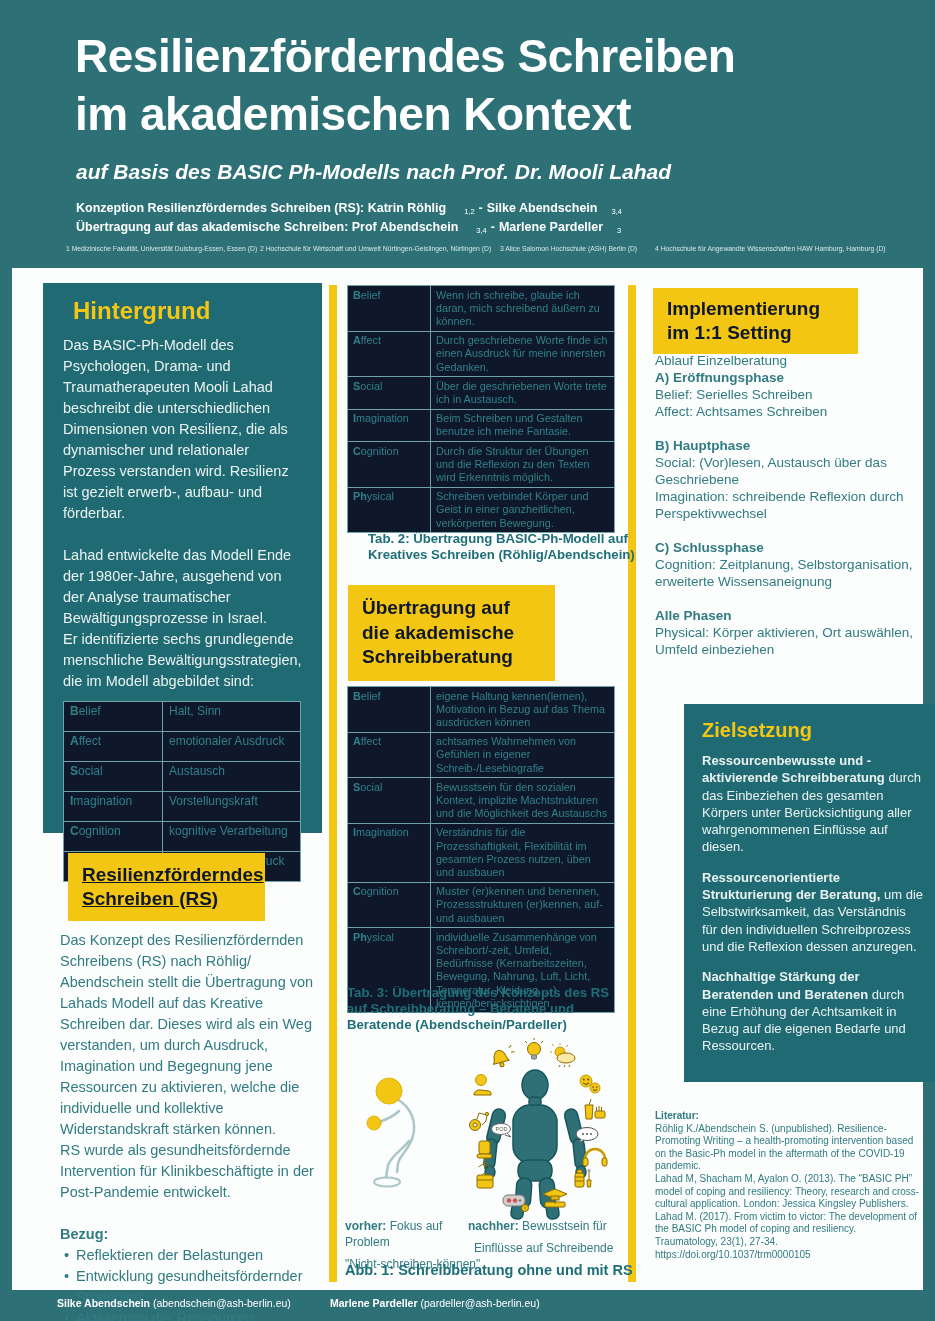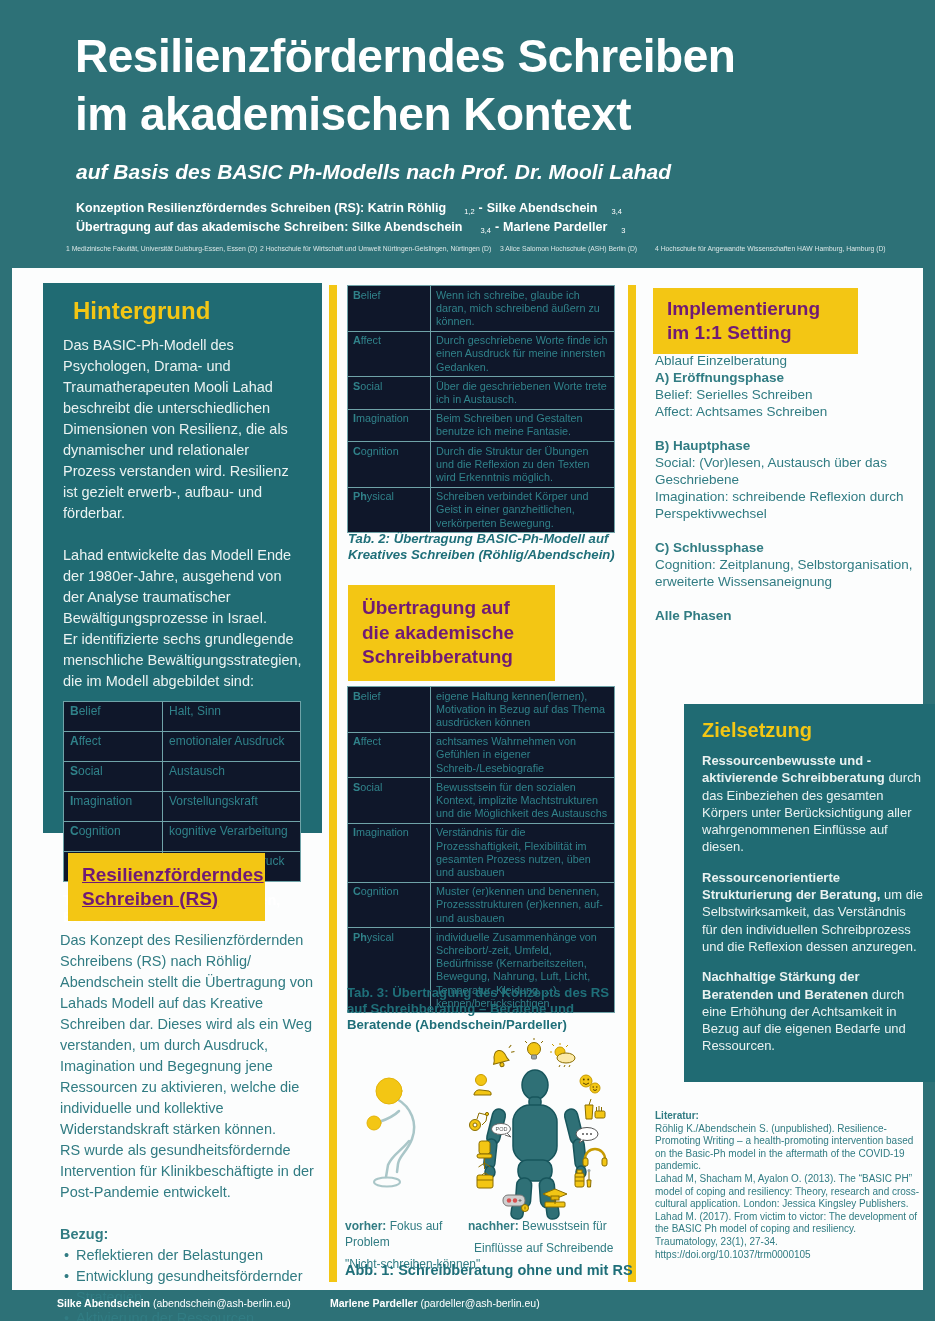--- a/index.html
+++ b/index.html
@@ -25,38 +25,38 @@
   .hg-box p{margin:0;font-size:14.5px;line-height:21px;}
   .hg-box p.gap{margin-top:21px;}
   table{border-collapse:collapse;background:#0f172a;}
   td{border:1px solid #6FA3A8;color:#30828A;vertical-align:top;text-align:left;}
   .t1{margin-top:9px;width:238px;}
   .t1 td{font-size:12px;padding:2px 6px;height:25px;}
   .t1 td.k{width:86px;}
   .tabcap{font-weight:bold;line-height:1.2;}
   .t1cap{color:#FFFFFF;font-size:14.5px;margin-top:10px;}
   
-  .ybox{background:#F3C614;color:#701a75;font-weight:bold;box-sizing:border-box;}
+  .ybox{background:#F3C614;color:#0f172a;font-weight:bold;box-sizing:border-box;}
   .rs-ybox{left:68px;top:853px;width:197px;padding:10px 14px;font-size:19px;line-height:1.25;text-decoration:underline;}
   .mid-ybox{left:348px;top:585px;width:207px;padding:11px 14px;font-size:19px;line-height:1.3;}
   .imp-ybox{left:653px;top:288px;width:205px;padding:9px 14px;font-size:19px;line-height:1.25;}
   
   .tealtext{color:#317C83;}
   .rs-text{left:60px;top:930px;width:264px;font-size:14.5px;line-height:21px;}
   .rs-text p{margin:0;}
   .rs-text .ziel{font-weight:bold;margin-top:21px;}
   .rs-text ul{margin:0;padding:0;list-style:none;}
   .rs-text li{padding-left:16px;position:relative;}
   .rs-text li::before{content:"\2022";position:absolute;left:4px;}
   
   .t2{width:268px;}
   .t2 td{font-size:10.8px;line-height:13.2px;padding:2.5px 5px;}
   .t2 td.k{width:72px;}
   .midcap{color:#1F6F79;font-size:13.2px;}
-  .cap2{left:348px;top:531px;width:282px;font-style:italic;}
+  .cap2{left:368px;top:531px;width:282px;}
   .cap3{left:347px;top:985px;width:282px;}
   .tbl2{left:347px;top:285px;}
   .tbl3{left:347px;top:686px;}
   
   .fig{left:343px;top:1035px;}
   .figcap{font-size:12px;line-height:1.35;color:#317C83;}
   .vorher{left:345px;top:1218px;width:140px;}
   .nachher{left:468px;top:1218px;width:160px;}
   .figline2{margin-top:6px;}
   .nachher .figline2{margin-left:6px;}
@@ -85,21 +85,21 @@
   <div class="abs title">
     <div>Resilienzförderndes Schreiben</div>
     <div>im akademischen Kontext</div>
   </div>
   <div class="abs subtitle">auf Basis des BASIC Ph-Modells nach Prof. Dr. Mooli Lahad</div>
   <div class="abs credits">
     <div>
       <span class="role">Konzeption Resilienzförderndes Schreiben (RS): Katrin Röhlig</span><span class="sup">1,2</span><span class="sep">-</span><span>Silke Abendschein</span><span class="sup">3,4</span>
     </div>
     <div>
-      <span class="role">Übertragung auf das akademische Schreiben: Silke Abendschein</span><span class="sup">3,4</span><span class="sep">-</span><span>Marlene Pardeller</span><span class="sup">3</span>
+      <span class="role">Übertragung auf das akademische Schreiben: Prof Abendschein</span><span class="sup">3,4</span><span class="sep">-</span><span>Marlene Pardeller</span><span class="sup">3</span>
     </div>
   </div>
   <div class="abs affils">
     <span style="left:66px">1 Medizinische Fakultät, Universität Duisburg-Essen, Essen (D)</span>
     <span style="left:260px">2 Hochschule für Wirtschaft und Umwelt Nürtingen-Geislingen, Nürtingen (D)</span>
     <span style="left:500px">3 Alice Salomon Hochschule (ASH) Berlin (D)</span>
     <span style="left:655px">4 Hochschule für Angewandte Wissenschaften HAW Hamburg, Hamburg (D)</span>
   </div>
 
   <div class="panel"></div>
@@ -363,20 +363,21 @@
       <div class="ph-title">B) Hauptphase</div>
       <div>Social: (Vor)lesen, Austausch über das Geschriebene</div>
       <div>Imagination: schreibende Reflexion durch Perspektivwechsel</div>
     </div>
     <div class="blk">
       <div class="ph-title">C) Schlussphase</div>
       <div>Cognition: Zeitplanung, Selbstorganisation, erweiterte Wissensaneignung</div>
     </div>
     <div class="blk">
       <div class="ph-title">Alle Phasen</div>
+      <div>Physical: Körper aktivieren, Ort auswählen, Umfeld einbeziehen</div>
     </div>
   </div>
 
   <div class="abs tealbox ziel-box">
     <div class="ziel-head">Zielsetzung</div>
     <p><b>Ressourcenbewusste und -aktivierende Schreibberatung</b><span> durch das Einbeziehen des gesamten Körpers unter Berücksichtigung aller wahrgenommenen Einflüsse auf diesen.</span></p>
     <p><b>Ressourcenorientierte Strukturierung der Beratung,</b><span> um die Selbstwirksamkeit, das Verständnis für den individuellen Schreibprozess und die Reflexion dessen anzuregen.</span></p>
     <p><b>Nachhaltige Stärkung der Beratenden und Beratenen</b><span> durch eine Erhöhung der Achtsamkeit in Bezug auf die eigenen Bedarfe und Ressourcen.</span></p>
   </div>
 

